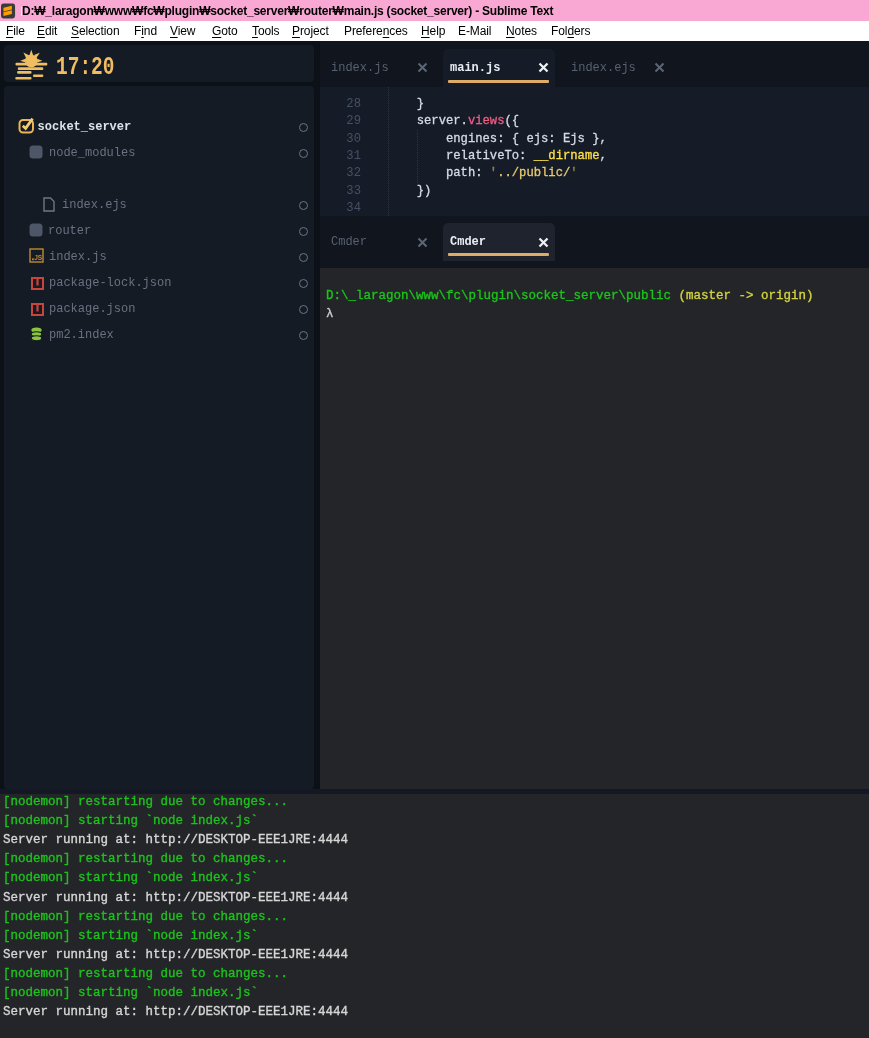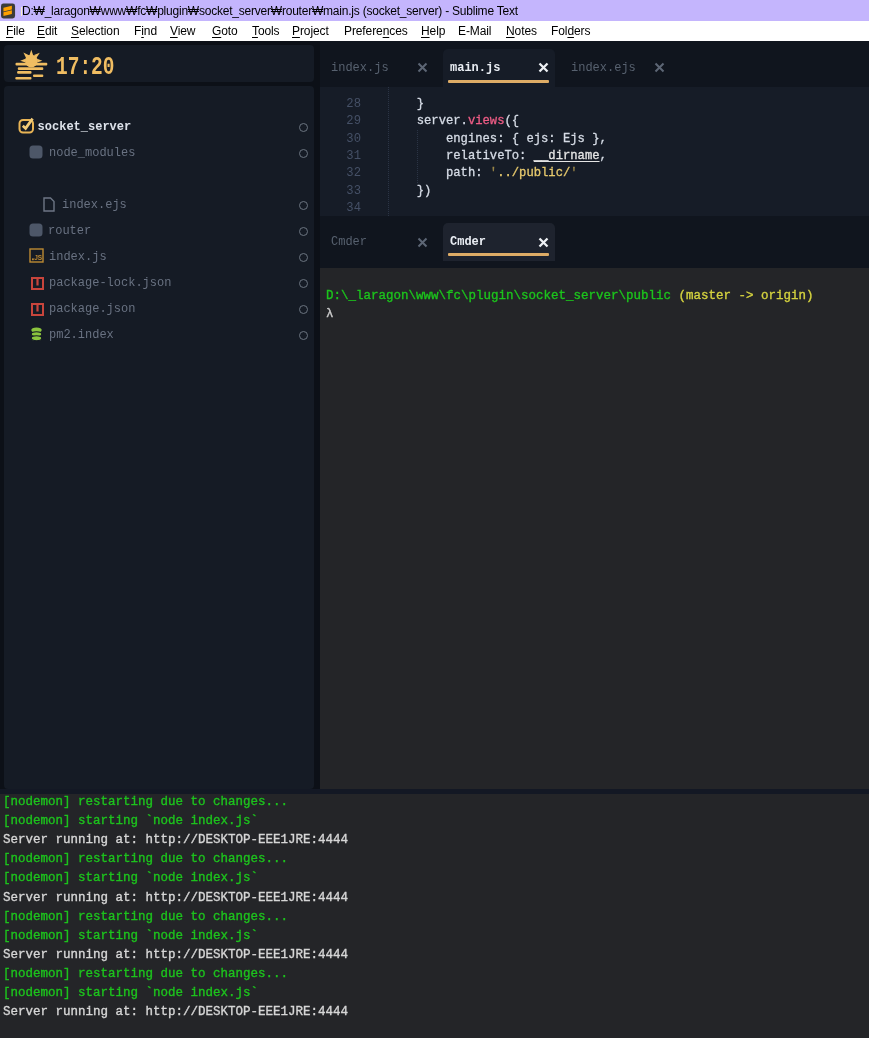--- a/index.html
+++ b/index.html
@@ -1,20 +1,20 @@
 <!DOCTYPE html>
 <html><head>
 <meta charset="utf-8">
 <style>
 * { margin:0; padding:0; box-sizing:border-box; }
 html,body { width:869px; height:1038px; overflow:hidden; }
 body { background:#0c1017; font-family:"Liberation Sans",sans-serif; position:relative; }
 
 
-#titlebar { position:absolute; left:0; top:0; width:869px; height:21px; background:#c4b5fd; }
+#titlebar { position:absolute; left:0; top:0; width:869px; height:21px; background:#f9a8d4;font-weight:bold; }
 #appicon { position:absolute; left:2px; top:2px; width:16px; height:16px; }
 #titletext { position:absolute; left:22px; top:3.5px; font-size:12px; color:#000; letter-spacing:-0.22px; }
 
 
 #menubar { position:absolute; left:0; top:21px; width:869px; height:20px; background:#ffffff; }
 .mi { position:absolute; top:3px; font-size:12px; color:#000; letter-spacing:-0.1px; }
 .mi u { text-decoration:underline; text-underline-offset:2px; }
 
 
 #clockpanel { position:absolute; left:4px; top:45px; width:310px; height:37px; background:#151b25; border-radius:4px; }
@@ -187,21 +187,21 @@
   <div class="lnum" style="top:43.7px;">30</div>
   <div class="lnum" style="top:61.1px;">31</div>
   <div class="lnum" style="top:78.4px;">32</div>
   <div class="lnum" style="top:95.8px;">33</div>
   <div class="lnum" style="top:113.1px;text-align:right;">34</div>
   <div id="gutline"></div>
   <div id="indguide"></div>
   <div class="cl" style="left:96.7px; top:9px;">}</div>
   <div class="cl" style="left:96.7px; top:26.4px;">server.<span style="color:#ee5c85">views</span>({</div>
   <div class="cl" style="left:96.7px; top:43.7px;">    engines: { ejs: Ejs },</div>
-  <div class="cl" style="left:96.7px; top:61.1px;">    relativeTo: <span style="color:#e5e5e5;text-decoration:underline;text-underline-offset:2px;">__dirname</span>,</div>
+  <div class="cl" style="left:96.7px; top:61.1px;">    relativeTo: <span style="color:#fde047;text-underline-offset:2px;">__dirname</span>,</div>
   <div class="cl" style="left:96.7px; top:78.4px;">    path: <span style="color:#9a8648">'</span><span style="color:#e7c96d">../public/</span><span style="color:#9a8648">'</span></div>
   <div class="cl" style="left:96.7px; top:95.8px;">})</div>
 </div>
 
 <div id="tabbar2">
   <div class="tabtxt inact" style="left:11px; top:19px;">Cmder</div>
   <svg class="xg" style="left:97px; top:20.5px;" viewBox="0 0 11 11">
       <path d="M1.5 1.5 L9.5 9.5 M9.5 1.5 L1.5 9.5" stroke="#5d6675" stroke-width="2"></path>
     </svg>
   <div class="atab" style="left:123px; top:7px; background:#1e232e;"></div>

